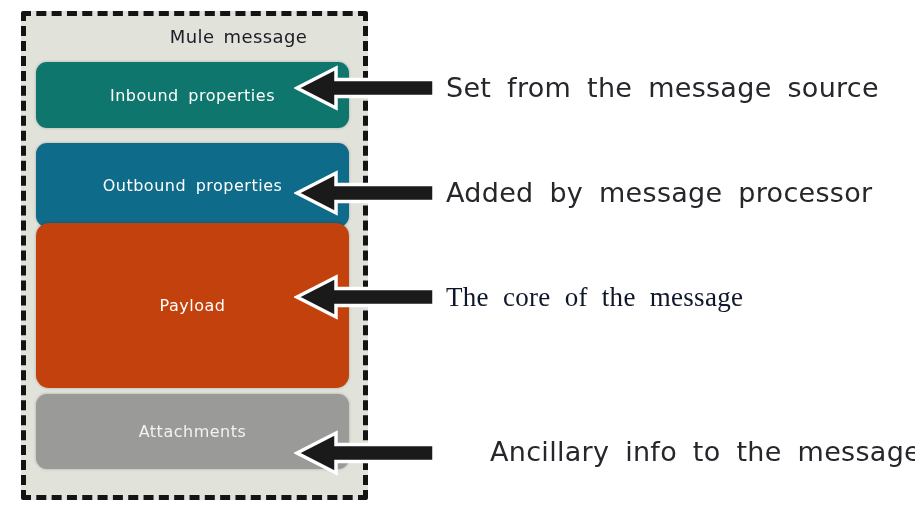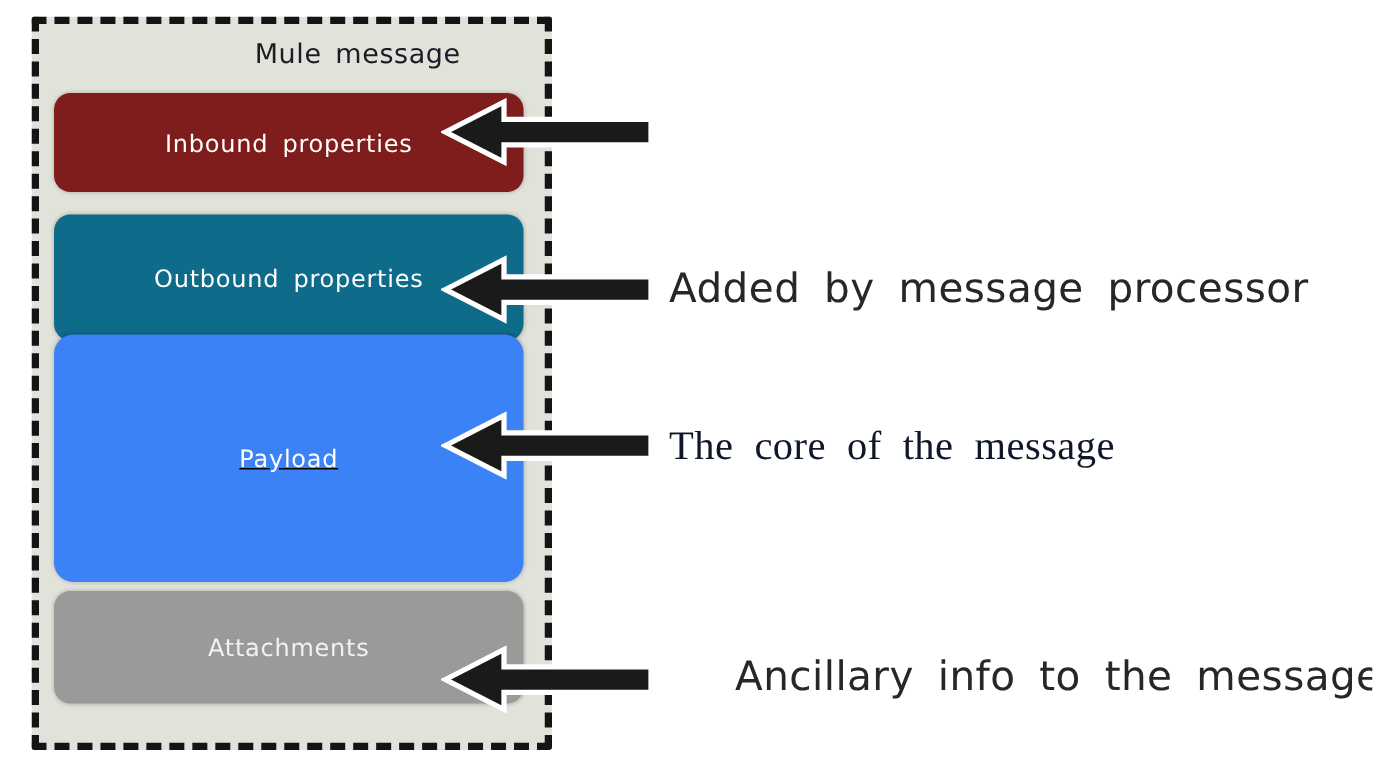--- a/index.html
+++ b/index.html
@@ -85,29 +85,29 @@
 </style>
 </head>
 <body>
 
 <div class="stage">
 
   <div class="container-box" style="background-color: rgb(225, 226, 218); border-color: rgb(20, 20, 20);"></div>
 
   <div class="diagram-title" style="color: rgb(28, 28, 38); padding-left: 44px;">Mule message</div>
 
-  <div class="mbox box-inbound" style="background-color: #7f1d1d;">
+  <div class="mbox box-inbound" style="background-color: #0f766e;">
     <span style="color: rgb(255, 255, 255);">Inbound properties</span>
   </div>
 
   <div class="mbox box-outbound" style="background-color: rgb(14, 107, 137);">
     <span style="color: rgb(255, 255, 255);">Outbound properties</span>
   </div>
 
-  <div class="mbox box-payload" style="background-color: #3b82f6; text-decoration: underline;">
+  <div class="mbox box-payload" style="background-color: #c2410c;">
     <span style="color: rgb(255, 255, 255);">Payload</span>
   </div>
 
   <div class="mbox box-attachments" style="background-color: rgb(154, 154, 152);">
     <span style="color: rgb(242, 242, 240);">Attachments</span>
   </div>
 
   <svg class="arrow arrow-1" viewBox="0 0 142 46">
     <polygon points="3,23 42,3 42,14.5 140,14.5 140,31.5 42,31.5 42,43" stroke-width="3.5" stroke-linejoin="miter" fill="#1a1a1a" stroke="#ffffff"></polygon>
   </svg>
@@ -117,20 +117,21 @@
   </svg>
 
   <svg class="arrow arrow-3" viewBox="0 0 142 46">
     <polygon points="3,23 42,3 42,14.5 140,14.5 140,31.5 42,31.5 42,43" stroke-width="3.5" stroke-linejoin="miter" fill="#1a1a1a" stroke="#ffffff"></polygon>
   </svg>
 
   <svg class="arrow arrow-4" viewBox="0 0 142 46">
     <polygon points="3,23 42,3 42,14.5 140,14.5 140,31.5 42,31.5 42,43" stroke-width="3.5" stroke-linejoin="miter" fill="#1a1a1a" stroke="#ffffff"></polygon>
   </svg>
 
+  <div class="annotation annotation-1" style="color: rgb(38, 38, 43);">Set from the message source</div>
 
   <div class="annotation annotation-2" style="color: rgb(38, 38, 43);">Added by message processor</div>
 
   <div class="annotation annotation-3" style="color: #0f172a; font-family: Liberation Serif, serif;">The core of the message</div>
 
   <div class="annotation annotation-4" style="color: rgb(38, 38, 43);">Ancillary info to the message</div>
 
 </div>
 
 </body></html>

